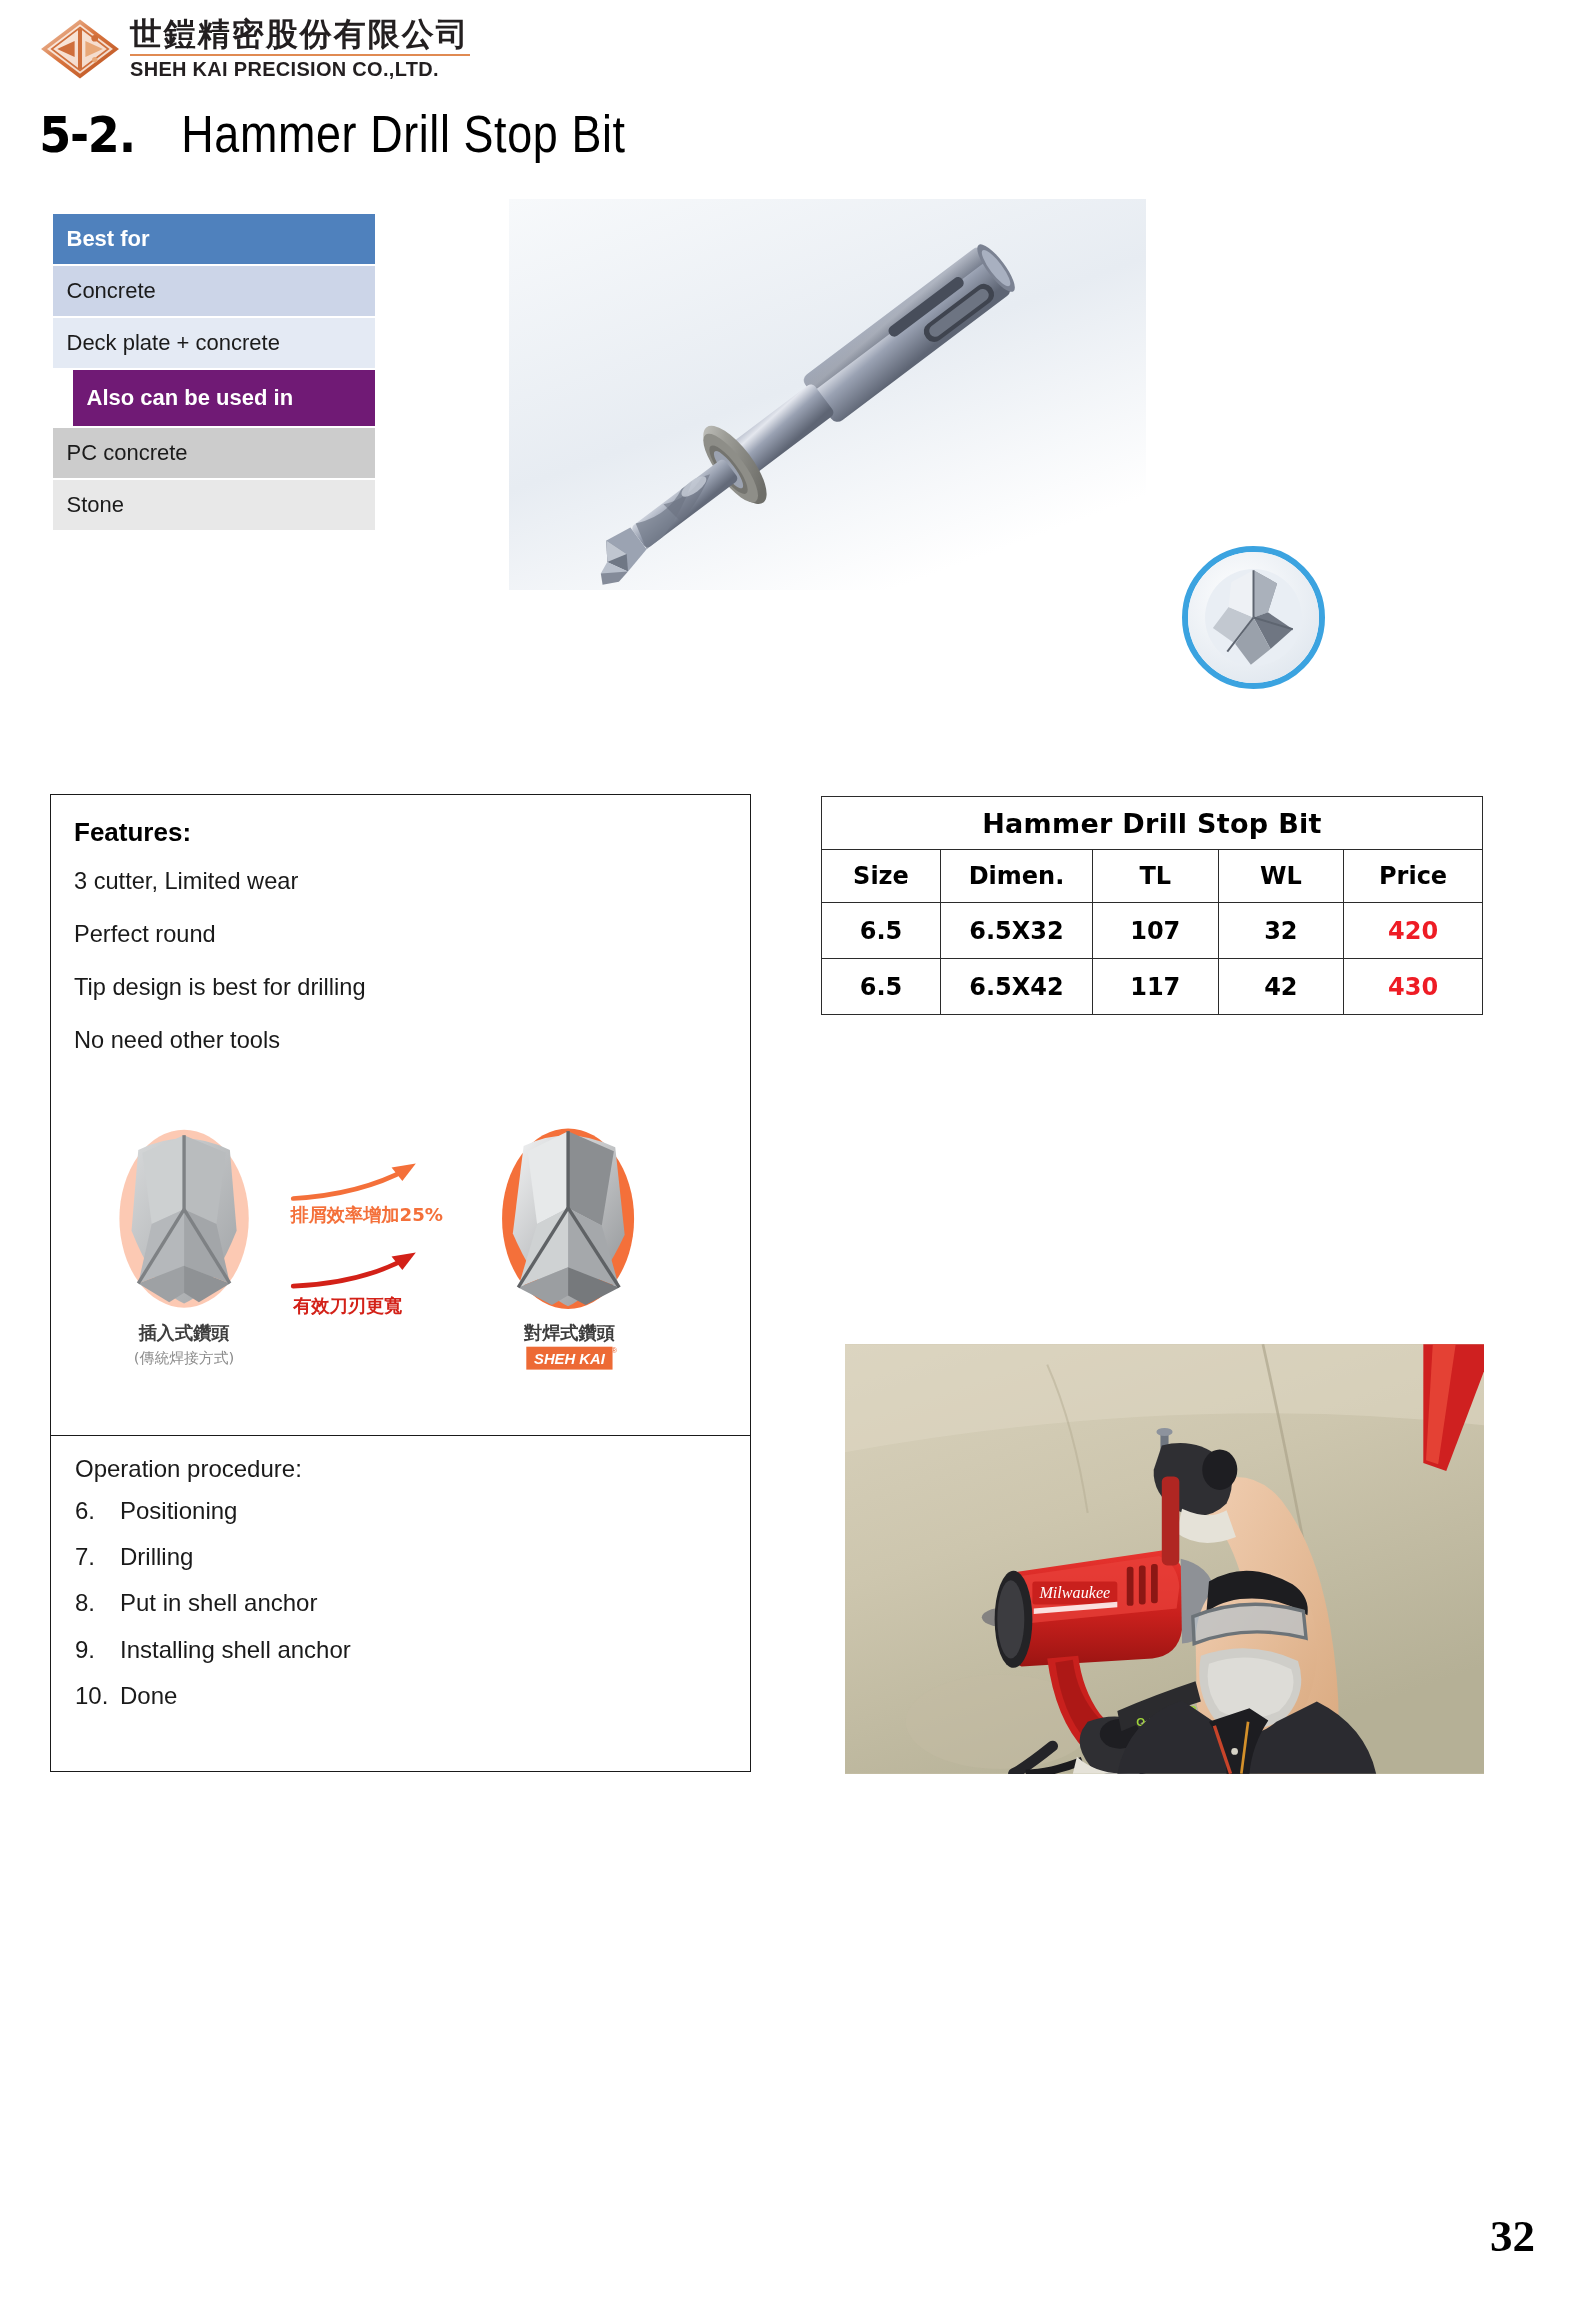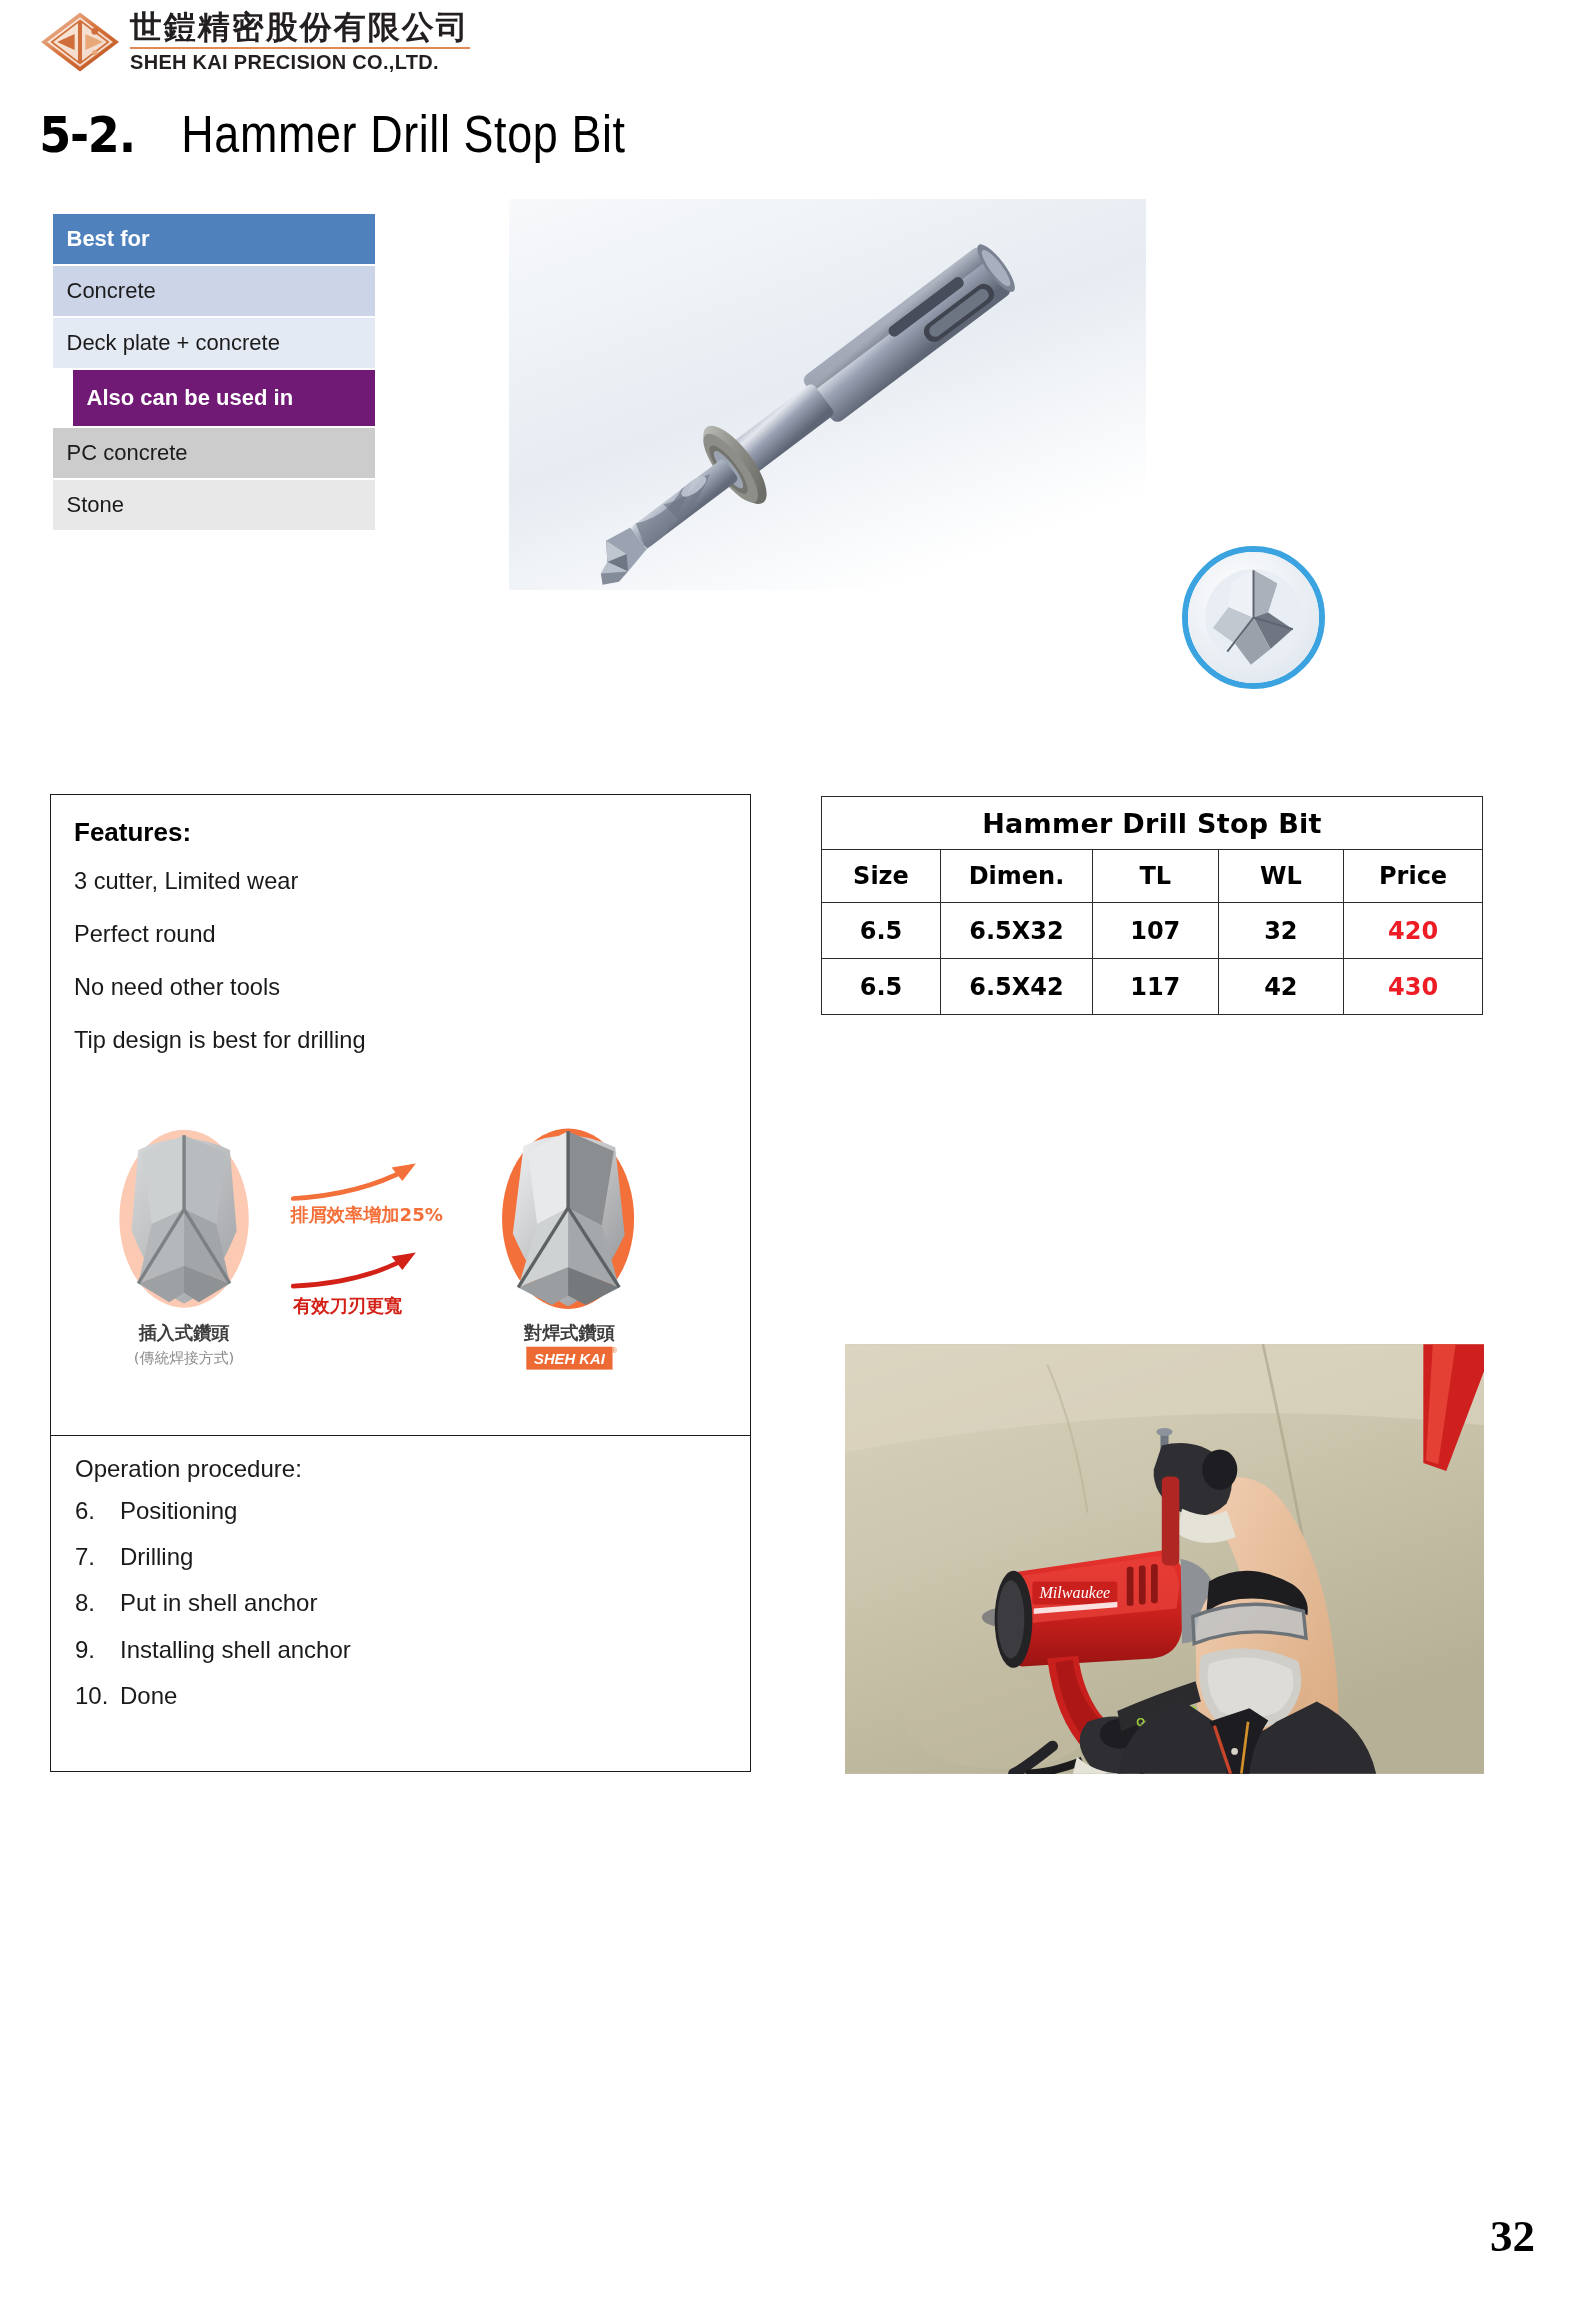--- a/index.html
+++ b/index.html
@@ -12,21 +12,21 @@
     height: 2319px;
     position: relative;
     font-family: "Liberation Sans", sans-serif;
     overflow: hidden;
   }
 
   
   #logo-block {
     position: absolute;
     left: 37px;
-    top: 7px;
+    top: 14px;
     display: flex;
     align-items: flex-start;
   }
   #logo-mark {
     width: 86px;
     height: 70px;
     flex: 0 0 auto;
   }
   #logo-text {
     margin-left: 6.7px;
@@ -398,22 +398,22 @@
     <path d="M100,100 L160,118" stroke="#5e6570" stroke-width="3" fill="none"></path>
     <path d="M100,100 L60,152" stroke="#5e6570" stroke-width="3" fill="none"></path>
   </svg>
 </div>
 
 <div class="panel" id="features-panel">
   <div id="features-title">Features:</div>
   <ul id="features-list">
     <li>3 cutter, Limited wear</li>
     <li>Perfect round</li>
+    <li>Tip design is best for drilling</li>
     <li>No need other tools</li>
-    <li>Tip design is best for drilling</li>
   </ul>
 
   <div id="tip-compare">
     <svg viewBox="0 0 920 380">
       <defs>
         <linearGradient id="oldGrey" x1="0" y1="0" x2="1" y2="1">
           <stop offset="0%" stop-color="#d7d9da"></stop>
           <stop offset="100%" stop-color="#9fa2a5"></stop>
         </linearGradient>
         <linearGradient id="newSteel" x1="0" y1="0" x2="1" y2="1">

